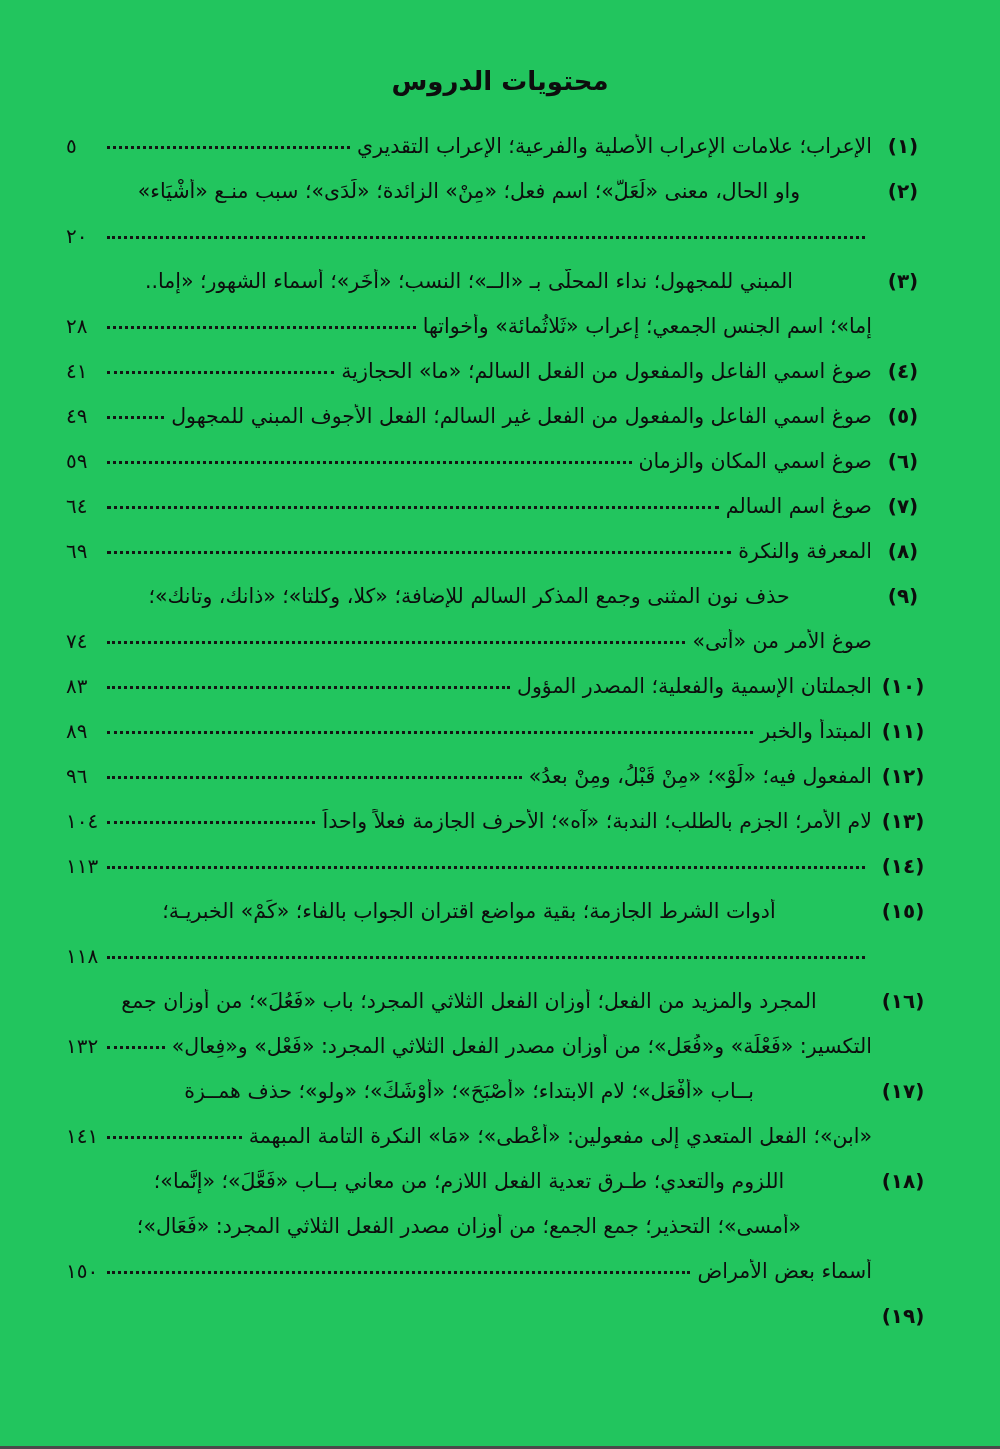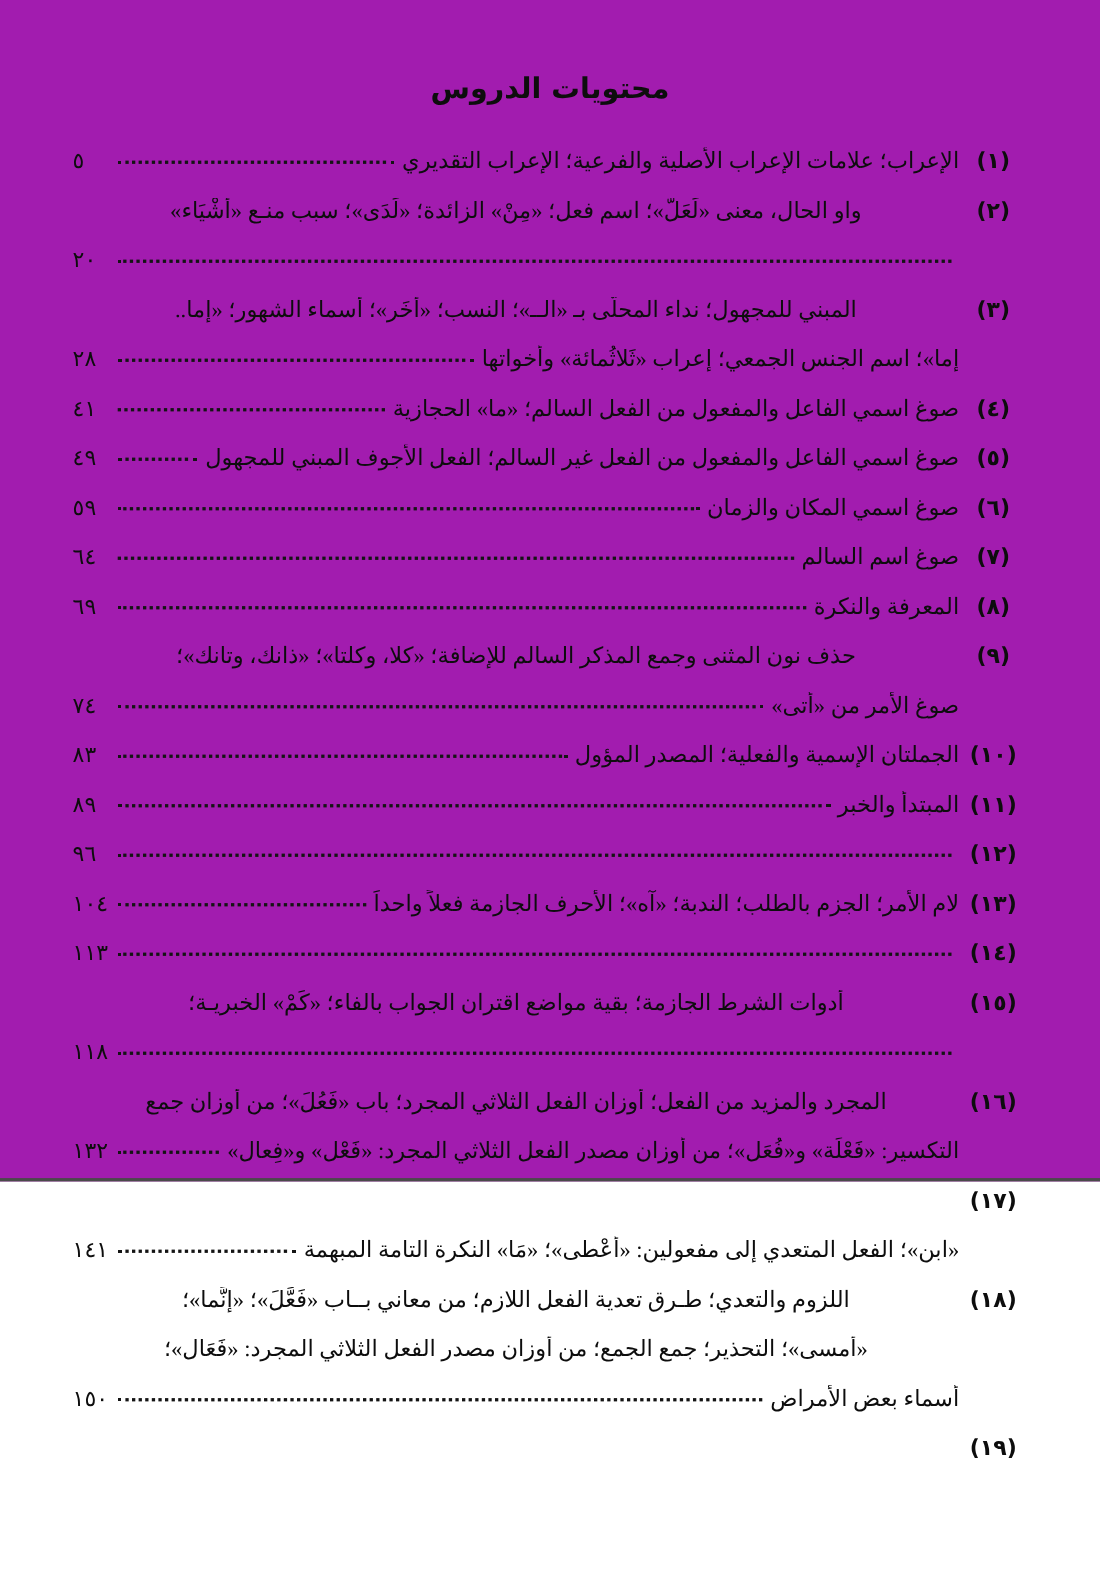--- a/index.html
+++ b/index.html
@@ -12,22 +12,22 @@
     width: 1000px;
     height: 1449px;
     position: relative;
     overflow: hidden;
     font-family: "DejaVu Sans", "Liberation Sans", sans-serif;
     color: #121212;
   }
 
   .page {
     width: 1000px;
-    height: 1074px;
-    background: #a21caf;
+    height: 1449px;
+    background: #22c55e;
     position: relative;
     box-sizing: border-box;
     border-bottom: 3px solid #4a4a4a;
   }
 
   .page-title {
     text-align: center;
     font-size: 26px;
     font-weight: bold;
     letter-spacing: 0.5px;
@@ -86,21 +86,20 @@
     min-width: 0;
     overflow: hidden;
   }
 
   .entry-text {
     font-size: 20.5px;
     line-height: 1.25;
     white-space: nowrap;
     color: #0d0d0d;
     font-weight: 500;
-    font-family: Liberation Serif, serif;
   }
 
   
   .leader {
     flex: 1 1 auto;
     min-width: 14px;
     margin: 0 7px;
     position: relative;
     height: 1em;
   }
@@ -259,20 +258,21 @@
             <span class="entry-text">المبتدأ والخبر</span>
             <span class="leader"></span>
             <span class="page-num">٨٩</span>
           </div>
         </div>
       </li>
       <li class="toc-entry">
         <div class="toc-line">
           <div class="num-cell">(١٢)</div>
           <div class="text-cell">
+            <span class="entry-text">المفعول فيه؛ «لَوْ»؛ «مِنْ قَبْلُ، ومِنْ بعدُ»</span>
             <span class="leader"></span>
             <span class="page-num">٩٦</span>
           </div>
         </div>
       </li>
       <li class="toc-entry">
         <div class="toc-line">
           <div class="num-cell">(١٣)</div>
           <div class="text-cell">
             <span class="entry-text">لام الأمر؛ الجزم بالطلب؛ الندبة؛ «آه»؛ الأحرف الجازمة فعلاً واحداً</span>
@@ -317,20 +317,23 @@
           <div class="text-cell">
             <span class="entry-text">التكسير: «فَعْلَة» و«فُعَل»؛ من أوزان مصدر الفعل الثلاثي المجرد: «فَعْل» و«فِعال»</span>
             <span class="leader"></span>
             <span class="page-num">١٣٢</span>
           </div>
         </div>
       </li>
       <li class="toc-entry">
         <div class="toc-line no-leader">
           <div class="num-cell">(١٧)</div>
+          <div class="text-cell">
+            <span class="entry-text">بــاب «أفْعَل»؛ لام الابتداء؛ «أصْبَحَ»؛ «أوْشَكَ»؛ «ولو»؛ حذف همــزة</span>
+          </div>
         </div>
         <div class="toc-line">
           <div class="num-cell empty">(١٧)</div>
           <div class="text-cell">
             <span class="entry-text">«ابن»؛ الفعل المتعدي إلى مفعولين: «أعْطى»؛ «مَا» النكرة التامة المبهمة</span>
             <span class="leader"></span>
             <span class="page-num">١٤١</span>
           </div>
         </div>
       </li>

